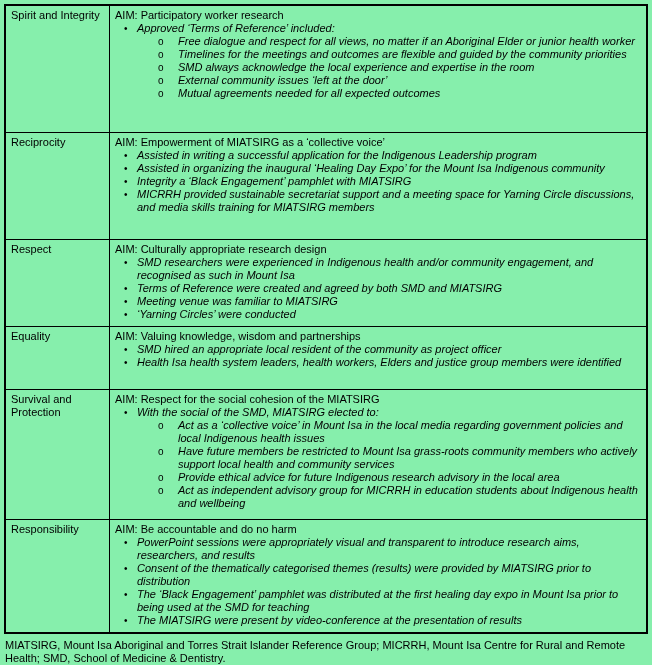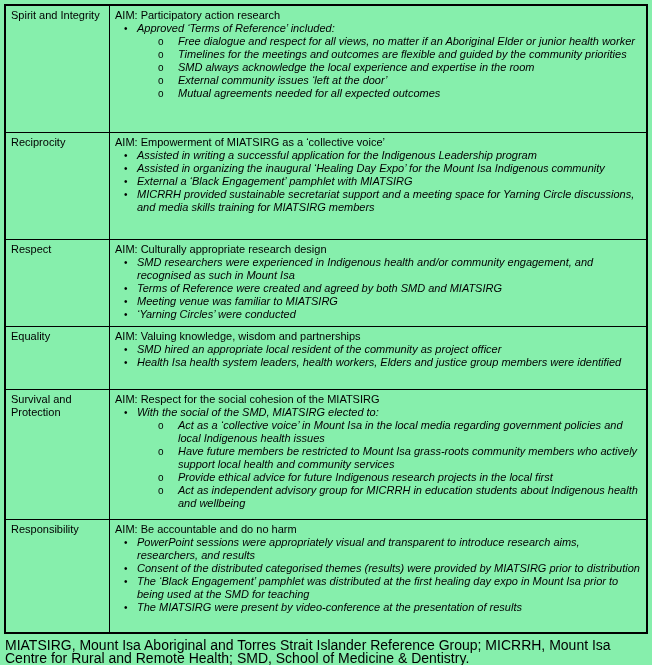--- a/index.html
+++ b/index.html
@@ -50,35 +50,35 @@
   
   tr:nth-child(1) { height: 127px; }
   tr:nth-child(2) { height: 107px; }
   tr:nth-child(3) { height: 87px; }
   tr:nth-child(4) { height: 63px; }
   tr:nth-child(5) { height: 130px; }
   tr:nth-child(6) { height: 114px; }
   .footnote {
     margin-top: 5px;
     padding: 0 1px;
-    font-size: 14px;
+    font-size: 11px;
     line-height: 12.5px;
     width: 646px;
   }
 </style>
 </head>
 <body>
 
 <div class="page">
   <table class="ethics-table">
     <tbody id="table-body">
         <tr>
           <td class="principle-cell">Spirit and Integrity</td>
           <td class="detail-cell">
-            <div class="aim-line">AIM: Participatory action research</div>
+            <div class="aim-line">AIM: Participatory worker research</div>
             <div class="li level1">
               <span class="marker">•</span>
               <span class="li-text">Approved ‘Terms of Reference’ included:</span>
             </div>
             <div class="li level2">
               <span class="marker">o</span>
               <span class="li-text">Free dialogue and respect for all views, no matter if an Aboriginal Elder or junior health worker</span>
             </div>
             <div class="li level2">
               <span class="marker">o</span>
@@ -105,21 +105,21 @@
             <div class="li level1">
               <span class="marker">•</span>
               <span class="li-text">Assisted in writing a successful application for the Indigenous Leadership program</span>
             </div>
             <div class="li level1">
               <span class="marker">•</span>
               <span class="li-text">Assisted in organizing the inaugural ‘Healing Day Expo’ for the Mount Isa Indigenous community</span>
             </div>
             <div class="li level1">
               <span class="marker">•</span>
-              <span class="li-text">External a ‘Black Engagement’ pamphlet with MIATSIRG</span>
+              <span class="li-text">Integrity a ‘Black Engagement’ pamphlet with MIATSIRG</span>
             </div>
             <div class="li level1">
               <span class="marker">•</span>
               <span class="li-text">MICRRH provided sustainable secretariat support and a meeting space for Yarning Circle discussions, and media skills training for MIATSIRG members</span>
             </div>
           </td>
         </tr>
         <tr>
           <td class="principle-cell">Respect</td>
           <td class="detail-cell">
@@ -167,39 +167,39 @@
             <div class="li level2">
               <span class="marker">o</span>
               <span class="li-text">Act as a ‘collective voice’ in Mount Isa in the local media regarding government policies and local Indigenous health issues</span>
             </div>
             <div class="li level2">
               <span class="marker">o</span>
               <span class="li-text">Have future members be restricted to Mount Isa grass-roots community members who actively support local health and community services</span>
             </div>
             <div class="li level2">
               <span class="marker">o</span>
-              <span class="li-text">Provide ethical advice for future Indigenous research projects in the local first</span>
+              <span class="li-text">Provide ethical advice for future Indigenous research advisory in the local area</span>
             </div>
             <div class="li level2">
               <span class="marker">o</span>
               <span class="li-text">Act as independent advisory group for MICRRH in education students about Indigenous health and wellbeing</span>
             </div>
           </td>
         </tr>
         <tr>
           <td class="principle-cell">Responsibility</td>
           <td class="detail-cell">
             <div class="aim-line">AIM: Be accountable and do no harm</div>
             <div class="li level1">
               <span class="marker">•</span>
               <span class="li-text">PowerPoint sessions were appropriately visual and transparent to introduce research aims, researchers, and results</span>
             </div>
             <div class="li level1">
               <span class="marker">•</span>
-              <span class="li-text">Consent of the distributed categorised themes (results) were provided by MIATSIRG prior to distribution</span>
+              <span class="li-text">Consent of the thematically categorised themes (results) were provided by MIATSIRG prior to distribution</span>
             </div>
             <div class="li level1">
               <span class="marker">•</span>
               <span class="li-text">The ‘Black Engagement’ pamphlet was distributed at the first healing day expo in Mount Isa prior to being used at the SMD for teaching</span>
             </div>
             <div class="li level1">
               <span class="marker">•</span>
               <span class="li-text">The MIATSIRG were present by video-conference at the presentation of results</span>
             </div>
           </td>

